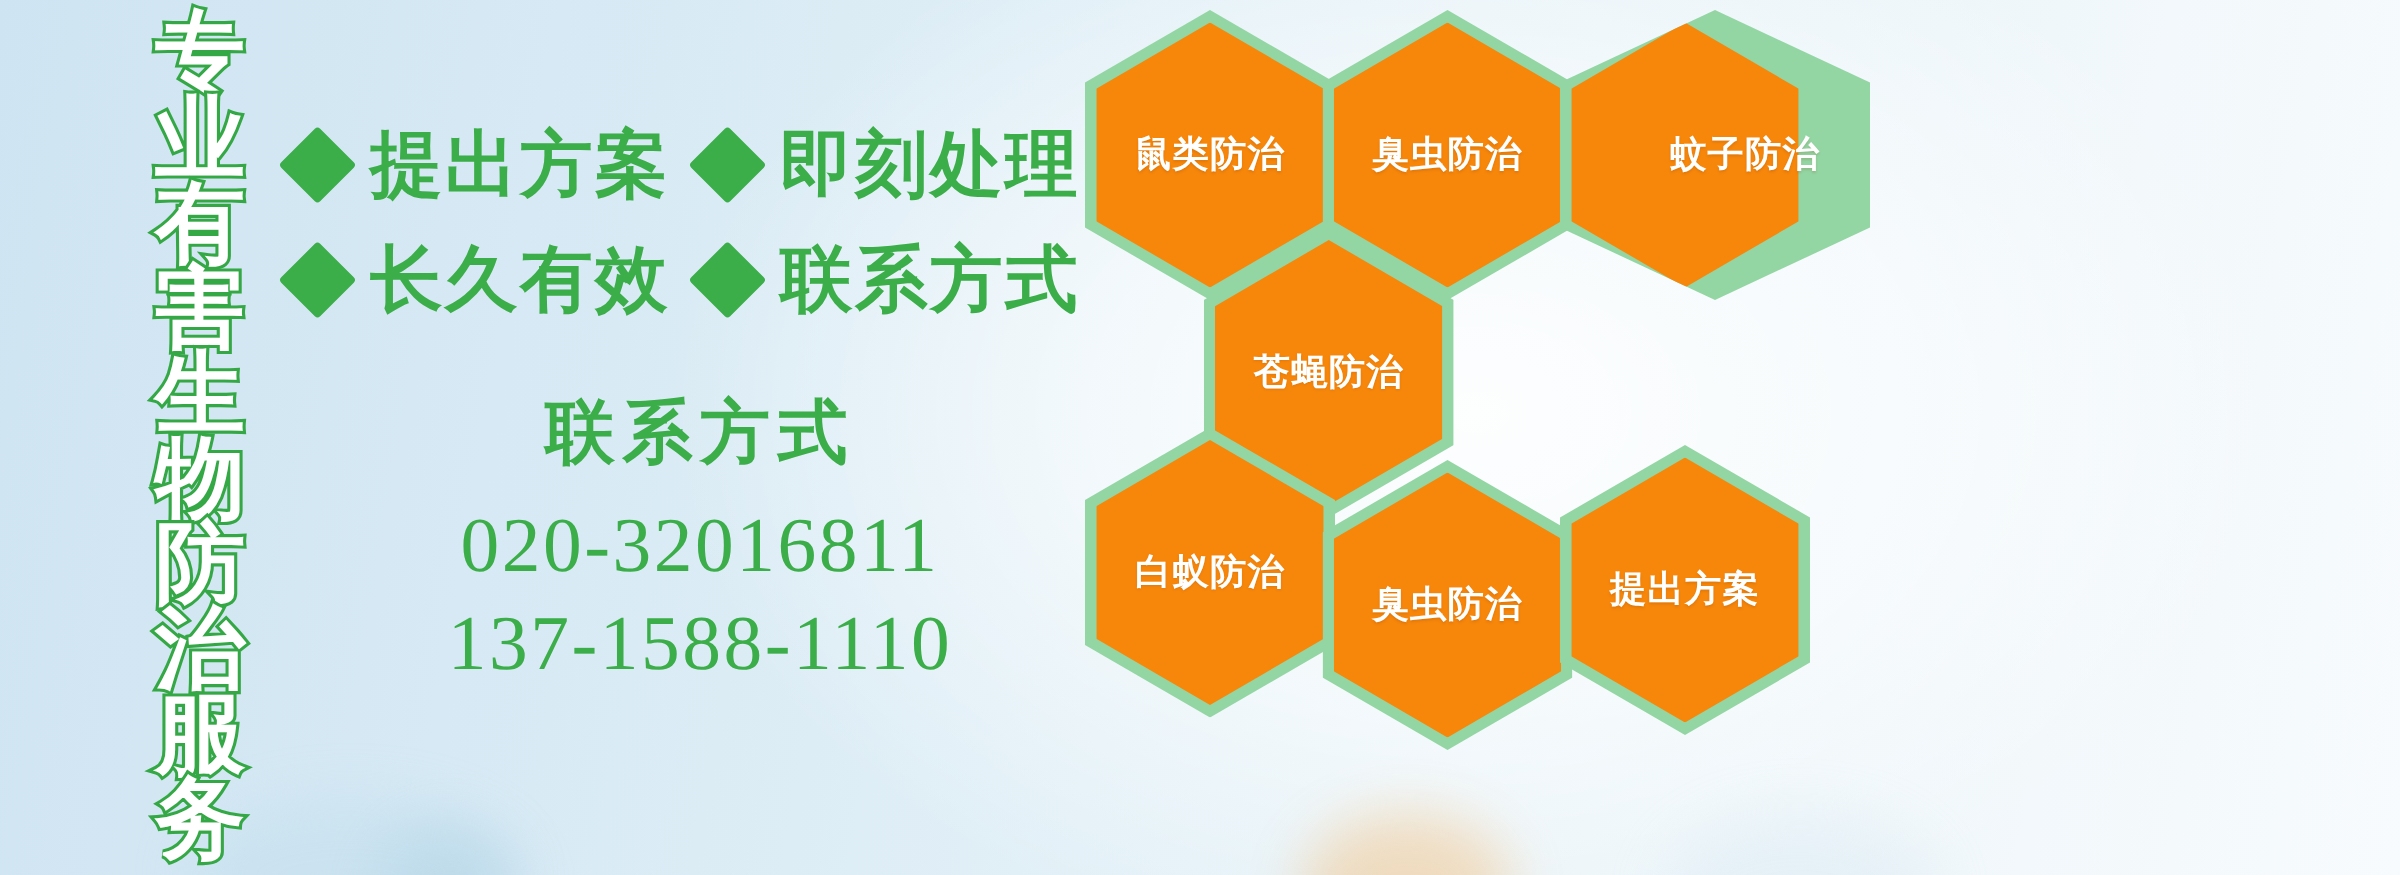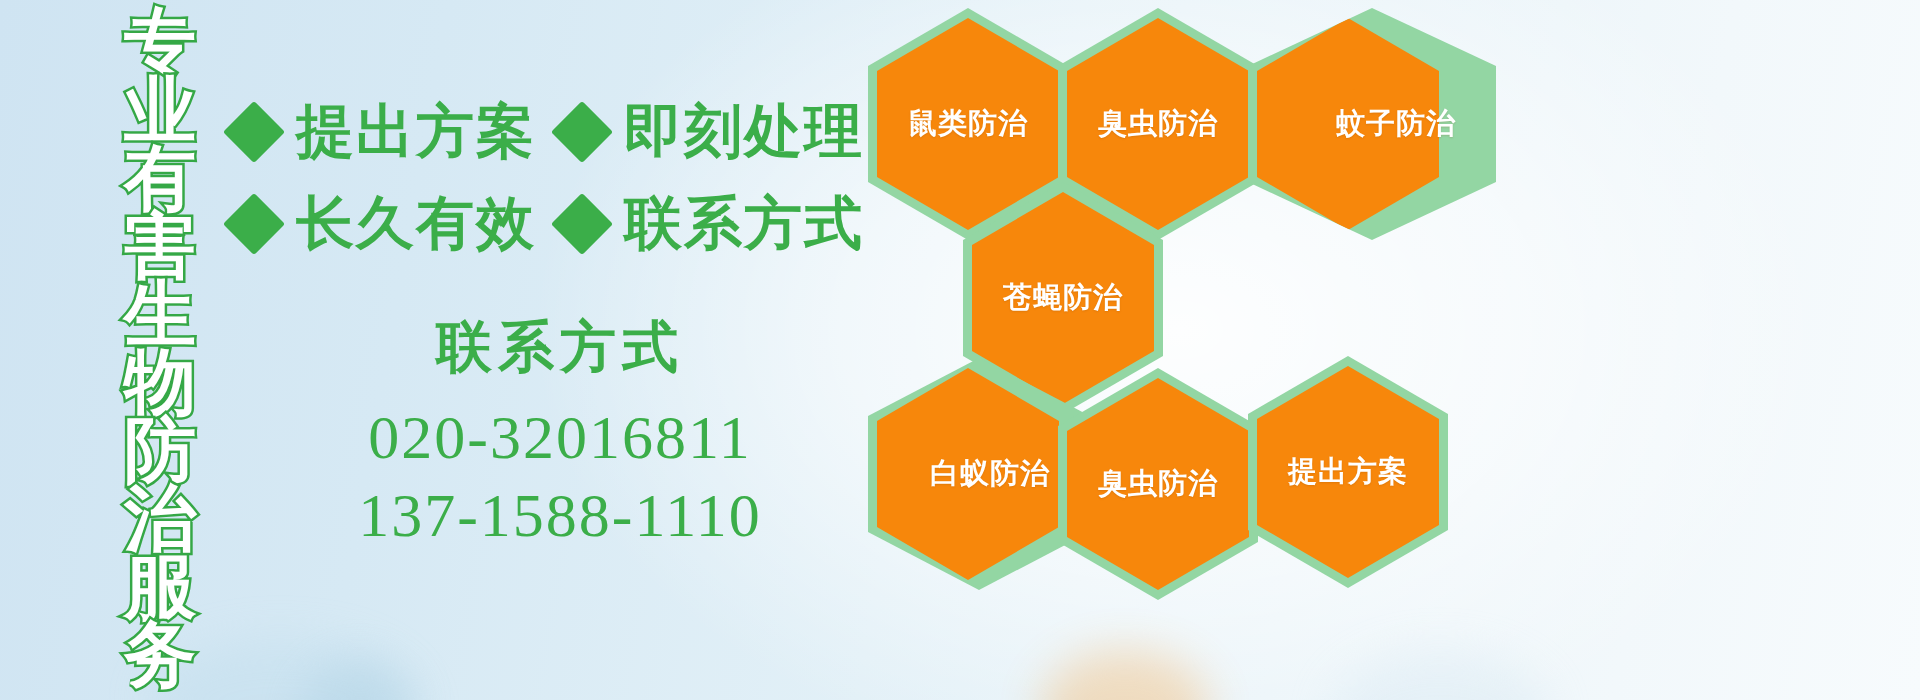--- a/index.html
+++ b/index.html
@@ -149,21 +149,21 @@
     <div class="hex" style="left:388px;top:8px;padding-left:48px;">
         <span class="inner"></span>
         <span class="hex-label">蚊子防治</span>
       </div>
 
     <div class="hex" style="left:103px;top:182px;">
         <span class="inner"></span>
         <span class="hex-label">苍蝇防治</span>
       </div>
 
-    <div class="hex" style="left:8px;top:358px;padding-left:22px;">
+    <div class="hex" style="left:8px;top:342px;">
         <span class="inner"></span>
         <span class="hex-label">白蚁防治</span>
       </div>
     <div class="hex" style="left:198px;top:368px;">
         <span class="inner"></span>
         <span class="hex-label">臭虫防治</span>
       </div>
     <div class="hex" style="left:388px;top:356px;">
         <span class="inner"></span>
         <span class="hex-label">提出方案</span>

